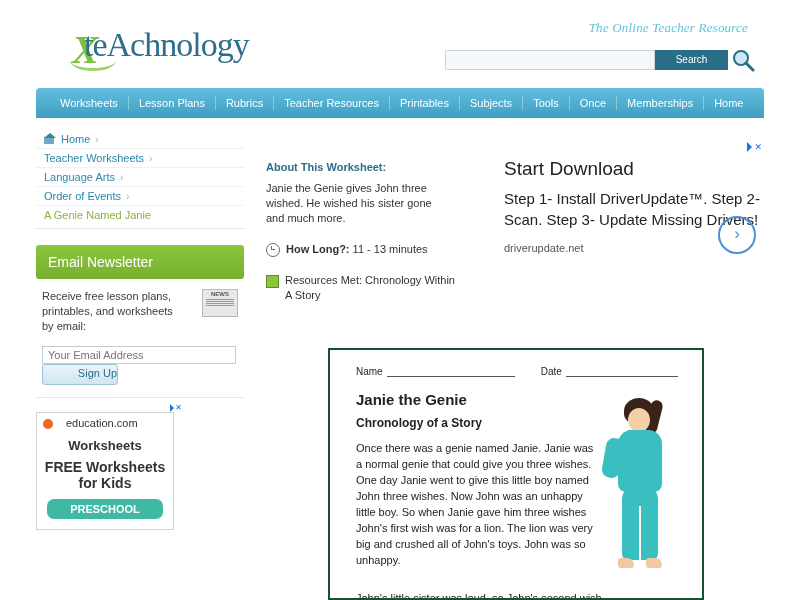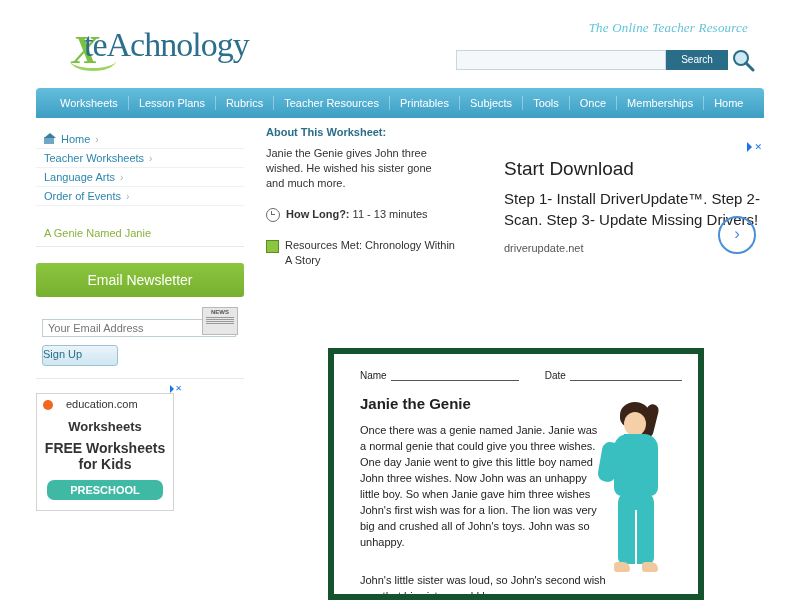--- a/index.html
+++ b/index.html
@@ -94,21 +94,21 @@
     width: 200px;
     height: 16px;
     border: 1px solid #c9d6dd;
     background: #f4f8fa;
     font-size: 10px;
     padding: 1px 4px;
     color: #555;
     outline: none;
   }
   .search-btn {
-    width: 62px;
+    width: 73px;
     height: 20px;
     background: #2a6d88;
     color: #ffffff;
     font-size: 10px;
     border: none;
     cursor: pointer;
     line-height: 20px;
     text-align: center;
   }
   .search-magnifier {
@@ -151,35 +151,36 @@
     gap: 0;
   }
   .sidebar {
     width: 208px;
     padding-top: 12px;
   }
   .main {
     flex: 1;
     padding-top: 8px;
     padding-left: 22px;
+    margin-top: 35px;
   }
 
   
   .crumbs {
     border-bottom: 1px solid #e3e9ec;
     padding-bottom: 4px;
   }
   .crumb {
     display: flex;
     align-items: center;
     padding: 3px 0 3px 8px;
     border-bottom: 1px solid #edf1f3;
     font-size: 11px;
   }
-  .crumb:last-child { border-bottom: none; margin-top: 18px; }
+  .crumb:last-child { border-bottom: none; }
   .crumb a {
     color: #2a86ad;
     text-decoration: none;
     cursor: pointer;
   }
   .crumb .arrow {
     color: #9fb4bd;
     margin-left: 5px;
     font-size: 10px;
   }
@@ -210,21 +211,20 @@
   }
 
   
   .newsletter-head {
     margin-top: 16px;
     background: linear-gradient(#8cc63f, #76b02f);
     color: #ffffff;
     font-size: 14px;
     padding: 9px 12px;
     border-radius: 3px;
-    text-align: center;
   }
   .newsletter-body {
     padding: 10px 6px 12px 6px;
     position: relative;
     border-bottom: 1px solid #e3e9ec;
   }
   .newsletter-text {
     font-size: 11px;
     color: #3a3a3a;
     line-height: 15px;
@@ -263,31 +263,30 @@
     width: 194px;
     height: 18px;
     border: 1px solid #bfcdd4;
     font-size: 11px;
     padding: 2px 5px;
     color: #8b8b8b;
     box-sizing: border-box;
     outline: none;
   }
   .signup-btn {
-    margin-top: 8px;
     width: 74px;
     height: 19px;
     background: linear-gradient(#eaf4fa, #cfe6f1);
     border: 1px solid #9cc4d8;
     border-radius: 3px;
     color: #2a6d88;
     font-size: 11px;
     cursor: pointer;
     line-height: 17px;
-    text-align: left;
+    text-align: right;
   }
 
   
   .side-ad {
     margin-top: 14px;
     width: 138px;
     position: relative;
   }
   .ad-choice {
     position: absolute;
@@ -447,21 +446,21 @@
     cursor: pointer;
   }
 
   
   .worksheet {
     position: absolute;
     left: 320px;
     top: 348px;
     width: 376px;
     height: 252px;
-    border: 6px solid #14532d;
+    border: 2px solid #14532d;
     background: #ffffff;
     box-sizing: border-box;
     overflow: hidden;
   }
   .ws-fields {
     display: flex;
     gap: 26px;
     padding: 16px 20px 0 26px;
     font-size: 10px;
     color: #222;
@@ -642,20 +641,21 @@
             <a>Order of Events</a>
             <span class="arrow">›</span>
           </div>
           <div class="crumb current">
             <span>A Genie Named Janie</span>
           </div>
         </div>
 
         <div class="newsletter-head">Email Newsletter</div>
         <div class="newsletter-body">
+          <div class="newsletter-text">Receive free lesson plans, printables, and worksheets by email:</div>
           <div class="news-img">
             <span class="nh">NEWS</span>
             <span class="nl"></span>
               <span class="nl"></span>
               <span class="nl"></span>
               <span class="nl"></span>
           </div>
           <input class="email-input" type="text" value="" placeholder="Your Email Address" style="">
           <div class="signup-btn">Sign Up</div>
         </div>
@@ -721,20 +721,21 @@
         <div class="ws-field">
           <span>Name</span>
           <span class="ws-line name"></span>
         </div>
         <div class="ws-field">
           <span>Date</span>
           <span class="ws-line date"></span>
         </div>
       </div>
       <div class="ws-title">Janie the Genie</div>
+      <div class="ws-sub">Chronology of a Story</div>
       <div class="ws-para">Once there was a genie named Janie. Janie was a normal genie that could give you three wishes. One day Janie went to give this little boy named John three wishes. Now John was an unhappy little boy. So when Janie gave him three wishes John's first wish was for a lion. The lion was very big and crushed all of John's toys. John was so unhappy.</div>
       <div class="ws-para2">John's little sister was loud, so John's second wish was that his sister would be gone.</div>
 
       <div class="genie">
         <span class="genie-pony"></span>
         <span class="genie-hair"></span>
         <span class="genie-face"></span>
         <span class="genie-collar"></span>
         <span class="genie-body"></span>
         <span class="genie-arm"></span>

